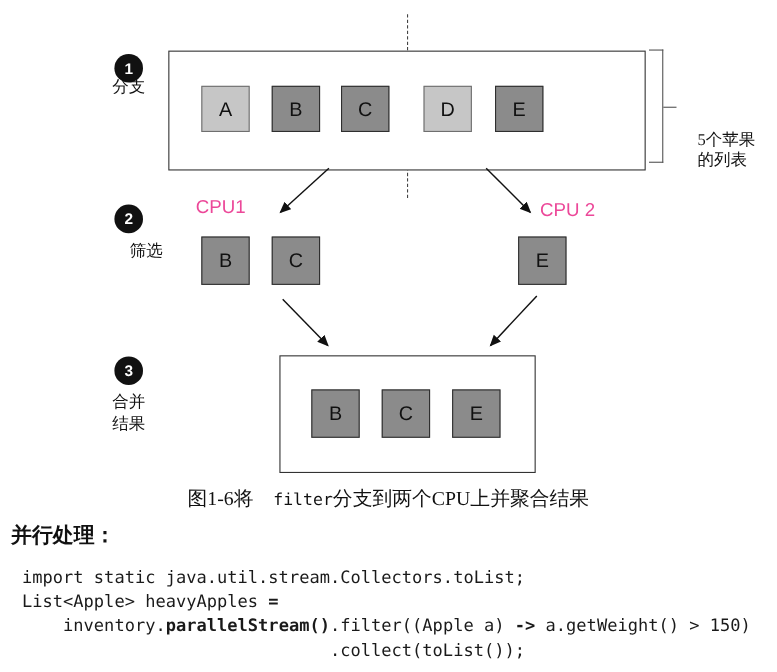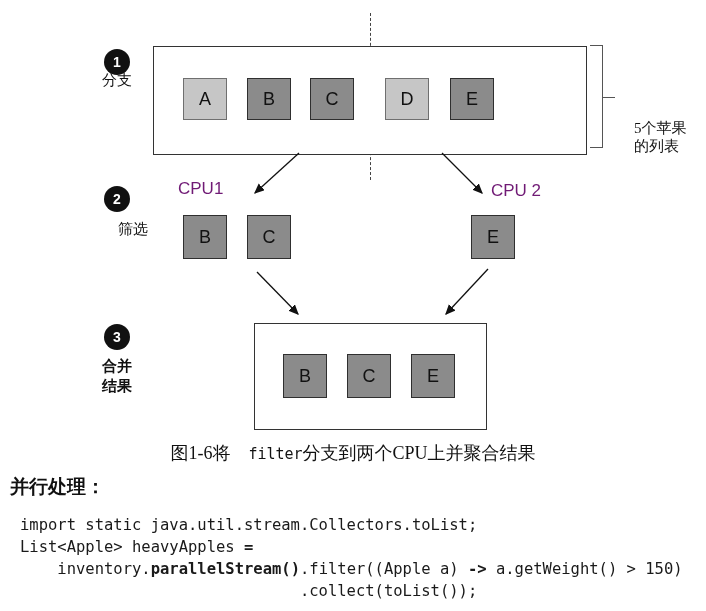--- a/index.html
+++ b/index.html
@@ -13,21 +13,21 @@
       font-family:"Liberation Sans","DejaVu Sans",sans-serif;font-size:18px;color:#111;box-sizing:border-box;}
   .sq.light{background:#c6c6c6;border:1px solid #6f6f6f;}
   .sq.dark{background:#8b8b8b;border:1px solid #2f2f2f;}
   .sq.h44{height:44px;}
   
   .circle{position:absolute;width:26px;height:26px;border-radius:50%;background:#111;color:#fff;
           display:flex;align-items:center;justify-content:center;
           font-family:"Liberation Sans","DejaVu Sans",sans-serif;font-size:14px;font-weight:bold;}
   .step-label{position:absolute;font-size:15px;line-height:20px;white-space:pre-line;}
   
-  .cpu-label{position:absolute;font-family:"Liberation Sans","DejaVu Sans",sans-serif;font-size:17px;color:#701a75;}
+  .cpu-label{position:absolute;font-family:"Liberation Sans","DejaVu Sans",sans-serif;font-size:17px;color:#ec4899;}
   
   .bracket{position:absolute;left:590px;top:45px;width:13px;height:103px;box-sizing:border-box;
            border-top:1px solid #555;border-right:1px solid #555;border-bottom:1px solid #555;}
   .bracket-tick{position:absolute;left:603px;top:97px;width:12px;height:1px;background:#555;}
   .bracket-label{position:absolute;left:634px;top:79px;font-size:15px;line-height:18px;white-space:pre-line;margin-top:40px;}
   
   svg.arrows{position:absolute;left:0;top:0;}
   
   .caption{position:absolute;left:0;top:441px;width:706px;text-align:center;font-size:18px;}
   .caption .cap-num{}
@@ -57,21 +57,21 @@
   <div class="bracket"></div>
   <div class="bracket-tick"></div>
   <div class="bracket-label">5个苹果
 的列表</div>
 
   <div class="circle" style="left:104px;top:49px;">1</div>
   <div class="step-label" style="left:102px;top:70px;">分支</div>
   <div class="circle" style="left:104px;top:186px;">2</div>
   <div class="step-label" style="left:118px;top:219px;">筛选</div>
   <div class="circle" style="left:104px;top:324px;">3</div>
-  <div class="step-label" style="left:102px;top:356px;font-weight:bold;">合并
+  <div class="step-label" style="left:102px;top:356px;">合并
 结果</div>
 
   <div class="cpu-label" style="left:178px;top:179px;">CPU1</div>
   <div class="cpu-label" style="left:491px;top:181px;">CPU 2</div>
 
   <div class="sq dark h44" style="left:183px;top:215px;">B</div>
   <div class="sq dark h44" style="left:247px;top:215px;">C</div>
   <div class="sq dark h44" style="left:471px;top:215px;">E</div>
 
   <div class="outline-box" style="left:254px;top:323px;width:231px;height:105px;"></div>

